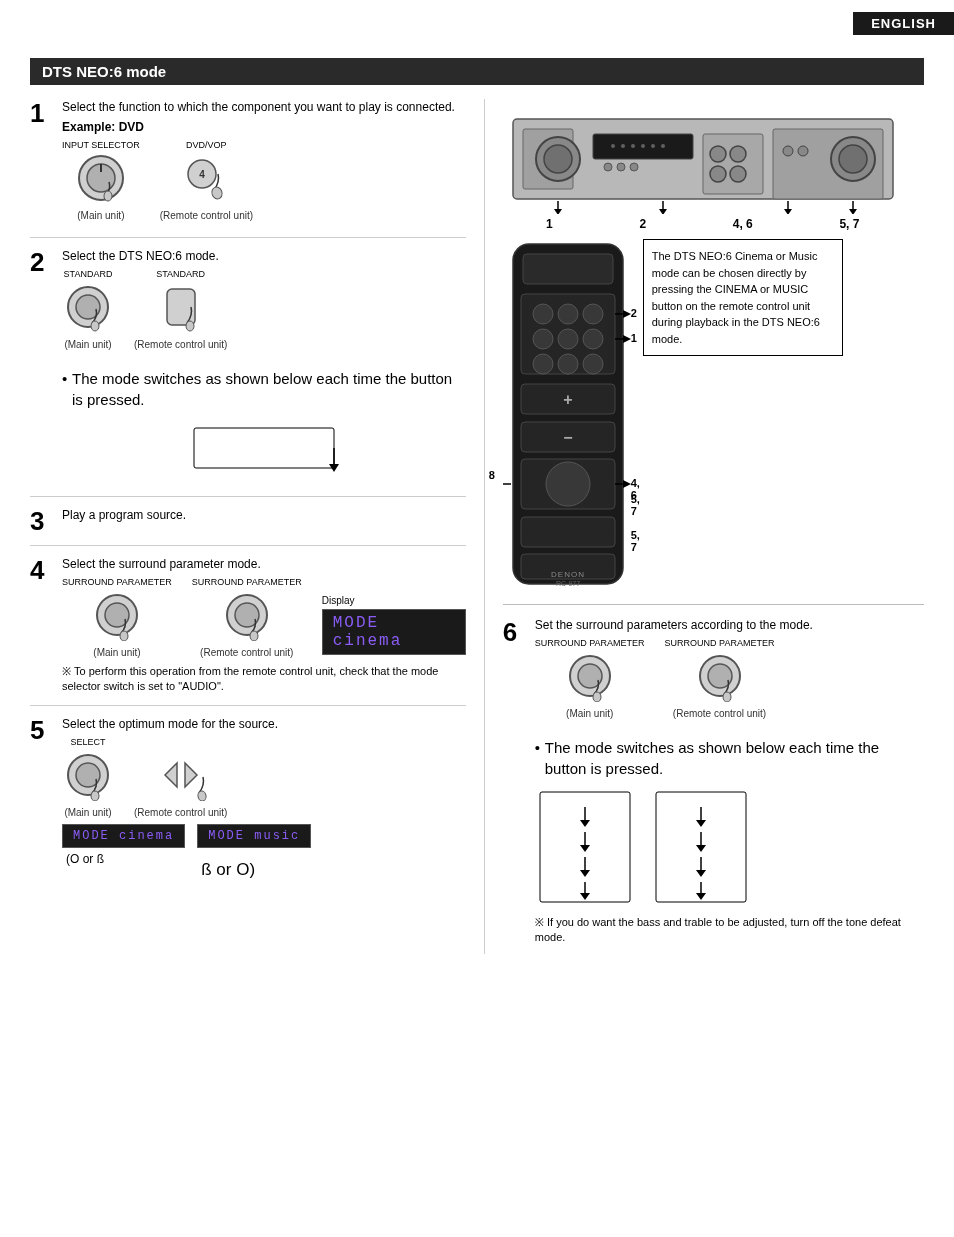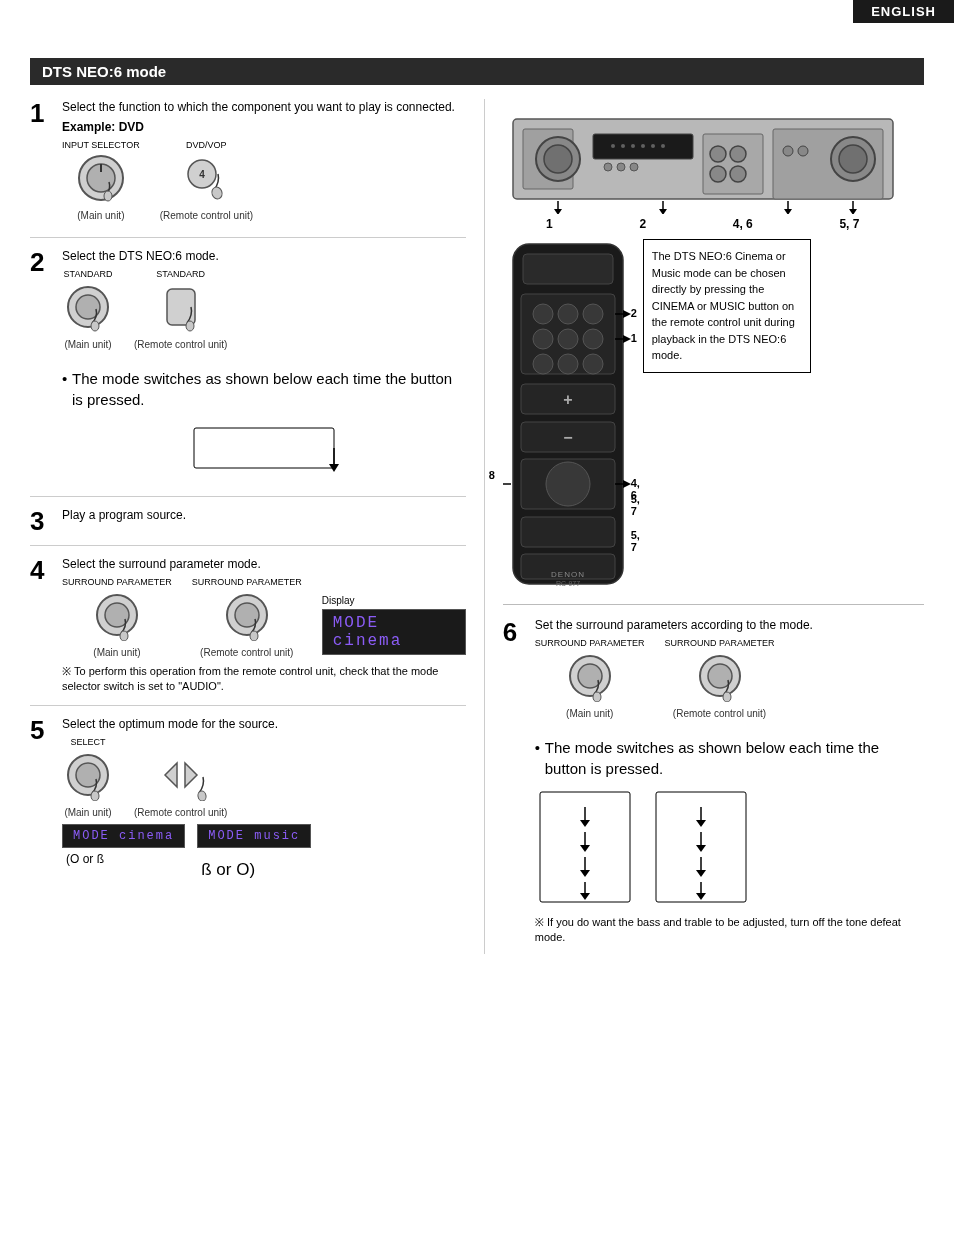--- a/index.html
+++ b/index.html
@@ -9,21 +9,21 @@
       background: #fff;
       font-family: Arial, Helvetica, sans-serif;
       font-size: 12px;
       color: #000;
       position: relative;
     }
 
     
     .english-banner {
       position: absolute;
-      top: 0; right: 0;
+      top: 12px; right: 0;
       background: #1a1a1a;
       color: #fff;
       font-size: 13px;
       font-weight: bold;
       padding: 4px 18px;
       letter-spacing: 1px;
     }
 
     
     .page {
@@ -152,21 +152,21 @@
 
     
     .mode-boxes {
       display: flex;
       gap: 12px;
       margin-top: 6px;
     }
 
     .callout-box {
       border: 1px solid #000;
-      width: 168px;
+      width: 200px;
       padding: 8px;
       font-size: 11px;
       line-height: 1.5;
       background: #fff;
     }
 
     
     .icon-knob {
       display: inline-block;
       width: 52px;

